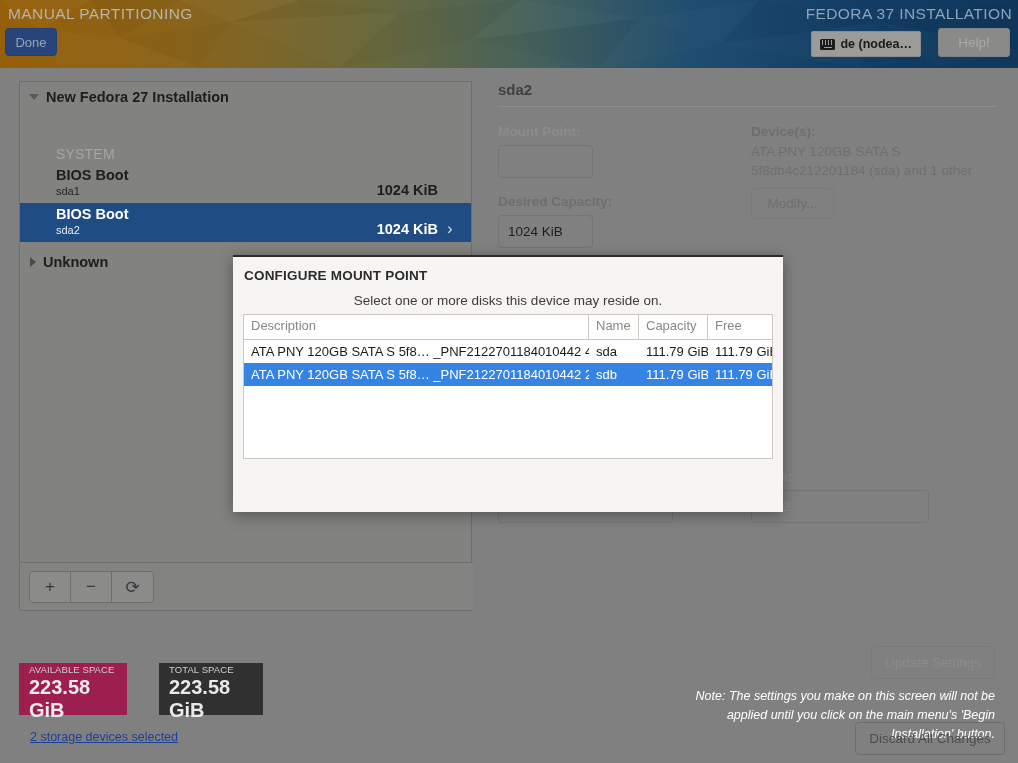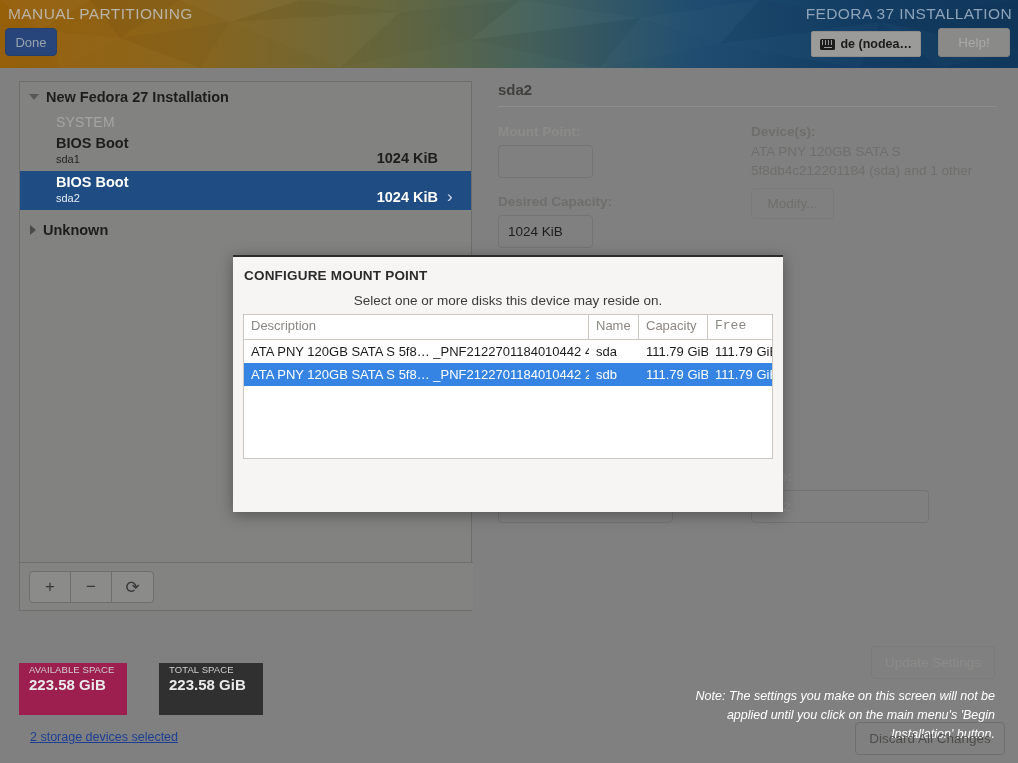--- a/index.html
+++ b/index.html
@@ -81,20 +81,21 @@
     width: 0; height: 0; border-left: 5px solid transparent;
     border-right: 5px solid transparent; border-top: 6px solid #585856;
   }
   .tri-right {
     width: 0; height: 0; border-top: 5px solid transparent;
     border-bottom: 5px solid transparent; border-left: 6px solid #4a4a48;
   }
   .group-label {
     padding: 3px 0 2px 36px; font-size: 14px; color: #a5a5a3;
     letter-spacing: .2px;
+    margin-top: 32px;
   }
   .part-row {
     position: relative; display: flex; align-items: flex-end;
     padding: 3px 10px 5px 36px; min-height: 36px;
   }
   .part-row.selected { background: #1f4c82; }
   .part-left { flex: 1; }
   .part-name { font-size: 14.5px; font-weight: 700; color: #1d1d1d; line-height: 17px; }
   .part-dev { font-size: 11px; color: #242422; line-height: 14px; }
   .part-row.selected .part-name { color: #ffffff; }
@@ -131,21 +132,21 @@
   .tb-btn:last-child { border-right: none; }
 
   
   .space-box {
     position: absolute; top: 663px; height: 52px; padding: 1px 10px 0 10px;
     color: #d9d9d9;
   }
   .space-avail { left: 19px; width: 108px; background: #9c1f4f; }
   .space-total { left: 139px; width: 104px; background: #303030; margin-left: 20px; }
   .space-cap { font-size: 9.5px; letter-spacing: .1px; color: #cfcfcf; }
-  .space-val { font-size: 15px; font-weight: 700; margin-top: 1px; color: #eaeaea; }
+  .space-val { font-size: 20px; font-weight: 700; margin-top: 1px; color: #eaeaea; }
   .storage-link {
     position: absolute; left: 30px; top: 730px; font-size: 12.5px;
     color: #1c3f94; text-decoration: underline;
   }
 
   
   .right-panel { position: absolute; left: 490px; top: 81px; width: 515px; height: 660px; }
   .rp-title { font-size: 15px; font-weight: 700; color: #3f3f3d; padding-left: 8px; }
   .rp-rule { margin: 8px 8px 0 8px; height: 1px; background: #8d8d8b; }
   .lbl {
@@ -197,21 +198,21 @@
   }
   .disk-table {
     position: absolute; left: 10px; top: 57px; width: 530px; height: 145px;
     background: #ffffff; border: 1px solid #cdc7c2;
   }
   .dt-head { display: flex; height: 25px; border-bottom: 1px solid #cdc7c2; }
   .dt-head > div {
     font-size: 13px; color: #8b8682; padding: 3px 7px;
     border-right: 1px solid #cdc7c2; overflow: hidden; white-space: nowrap;
   }
-  .dt-head > div:last-child { border-right: none; font-family: Liberation Mono, monospace; }
+  .dt-head > div:last-child { border-right: none; }
   .c-desc { width: 345px; }
   .c-name { width: 50px; }
   .c-cap  { width: 69px; }
   .c-free { width: 64px; }
   .dt-row { display: flex; height: 23px; align-items: center; }
   .dt-row.sel { background: #3584e4; }
   .dt-row > div {
     font-size: 13px; color: #1b1b1b; padding: 0 7px;
     white-space: nowrap; overflow: hidden;
   }

